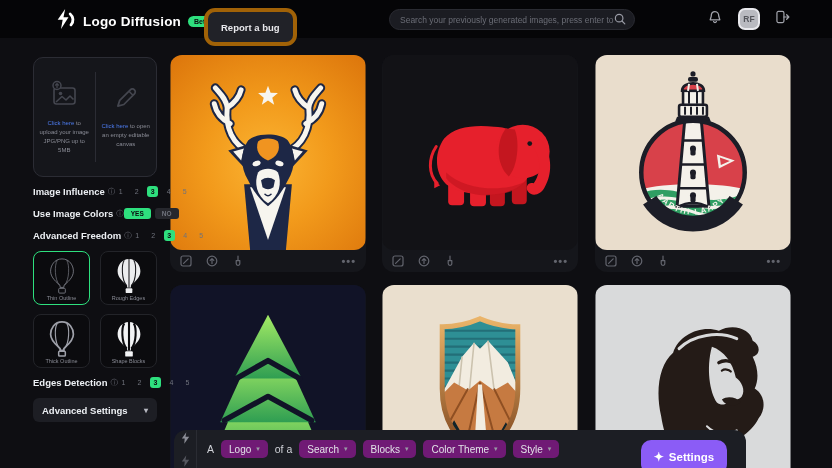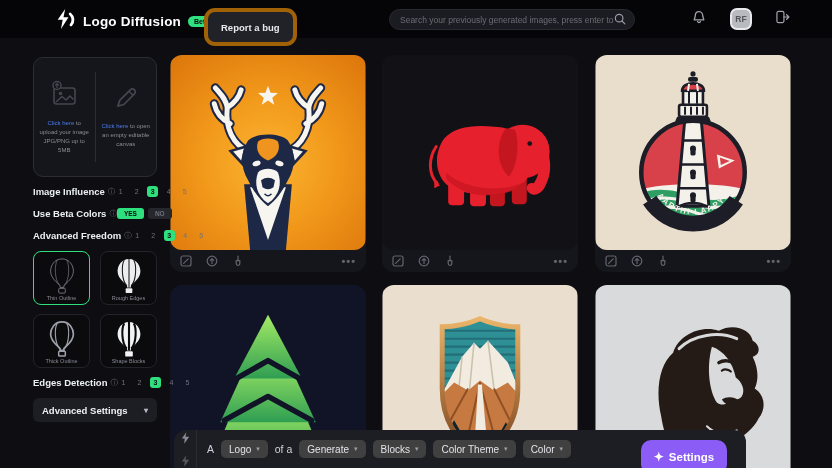--- a/index.html
+++ b/index.html
@@ -12,21 +12,21 @@
   .logo-group { position:absolute; left:56px; top:8px; display:flex; align-items:center; gap:7px; }
   .logo-name { color:#fff; font-size:13.5px; font-weight:bold; letter-spacing:.2px; }
   .beta-badge { background:#2ee07e; color:#0b0b0f; font-size:7px; font-weight:bold; padding:2px 6px; border-radius:8px; }
   .report-bug { position:absolute; left:204px; top:8px; height:38px; padding:0 13px; background:#212228; border:4px solid #a16207;
     border-radius:11px; color:#e8e8ec; font-size:9.5px; font-weight:bold; display:flex; align-items:center; }
   .searchbox { position:absolute; left:389px; top:9px; width:246px; height:21px; background:#1b1c22; border:1px solid #2a2b32;
     border-radius:11px; display:flex; align-items:center; padding:0 8px 0 10px; }
   .searchbox input { flex:1; background:transparent; border:none; outline:none; color:#c7c8ce; font-size:8.5px;
     font-family:"Liberation Sans", sans-serif; }
   .searchbox input::placeholder { color:#6b6d76; }
-  .top-right { position:absolute; right:42px; top:8px; display:flex; align-items:center; gap:24px; }
+  .top-right { position:absolute; right:42px; top:8px; display:flex; align-items:center; gap:16px; }
   .avatar { width:22px; height:22px; background:#b9bac0; border:2px solid #e9e9ed; border-radius:7px; color:#55565c;
     font-size:8.5px; font-weight:bold; display:flex; align-items:center; justify-content:center; }
 
   
   .sidebar { position:absolute; left:33px; top:57px; width:124px; z-index:10; }
   .upload-panel { width:124px; height:120px; background:#15161b; border:1px solid #2b2c34; border-radius:10px;
     display:flex; }
   .upload-half { flex:1; display:flex; flex-direction:column; align-items:center; justify-content:center; gap:7px; padding:4px; }
   .upload-divider { width:1px; background:#2b2c34; margin:14px 0; }
   .upload-text { font-size:6px; line-height:1.5; color:#8a8c96; text-align:center; }
@@ -57,21 +57,21 @@
   .abar svg { display:block; }
   .abar .more { margin-left:auto; color:#63656e; font-size:11px; font-weight:bold; letter-spacing:1px; }
 
   
   .promptbar { position:absolute; left:174px; top:430px; width:572px; height:38px; background:#1c1e24;
     border-radius:12px 12px 0 0; z-index:30; display:flex; }
   .bolt-col { width:23px; border-right:1px solid #2a2c33; display:flex; flex-direction:column; align-items:center;
     justify-content:center; gap:5px; padding-top:2px; }
   .prompt-row { display:flex; align-items:center; gap:7px; padding-left:10px; }
   .ptext { color:#d0d2d8; font-size:10.5px; }
-  .chip { background:#404040; border-radius:5px; height:18px; padding:8px 8px; display:flex; align-items:center; gap:5px;
+  .chip { background:#701a75; border-radius:5px; height:18px; padding:8px 8px; display:flex; align-items:center; gap:5px;
     color:#e2e3e8; font-size:10px; }
   .chip .caret { color:#9a9ca6; font-size:7px; }
   .mode-badge { position:absolute; width:22px; height:17px; border-radius:5px; display:flex; align-items:center;
     justify-content:center; font-size:9px; font-weight:bold; z-index:31;margin-top:32px; }
   .badge-2d { left:616px; top:444px; background:#3a3c43; color:#fff; }
   .badge-3d { left:616px; top:464px; background:#2ee07e; color:#0b0b0f; }
   .generate-btn { position:absolute; left:641px; top:440px; width:86px; height:34px; background:#8b5cf6; border:none;
     border-radius:10px; color:#fff; font-size:11.5px; font-weight:bold; display:flex; align-items:center; justify-content:center;
     gap:5px; z-index:31; font-family:"Liberation Sans", sans-serif; }
   .generate-btn .spark { font-size:12px; }
@@ -160,21 +160,21 @@
         <span class="num">1</span>
         <span class="num">2</span>
         <span class="num sel">3</span>
         <span class="num">4</span>
         <span class="num">5</span>
       </span>
     </div>
 
     <div class="ctl-row">
       <span class="ctl-label">
-        <span>Use Beta Colors</span>
+        <span>Use Image Colors</span>
         <span class="info">ⓘ</span>
       </span>
       <span class="yn">
         <span class="pill on">YES</span>
         <span class="pill off">NO</span>
       </span>
     </div>
 
     <div class="ctl-row">
       <span class="ctl-label">
@@ -500,33 +500,33 @@
       </span>
     </div>
     <div class="prompt-row">
       <span class="ptext">A</span>
       <span class="chip">
         <span>Logo</span>
         <span class="caret">▾</span>
       </span>
       <span class="ptext">of a</span>
       <span class="chip">
-        <span>Generate</span>
+        <span>Search</span>
         <span class="caret">▾</span>
       </span>
       <span class="chip">
         <span>Blocks</span>
         <span class="caret">▾</span>
       </span>
       <span class="chip">
         <span>Color Theme</span>
         <span class="caret">▾</span>
       </span>
       <span class="chip">
-        <span>Color</span>
+        <span>Style</span>
         <span class="caret">▾</span>
       </span>
     </div>
   </div>
 
   <div class="mode-badge badge-2d">2D</div>
   <div class="mode-badge badge-3d">3D</div>
   <button class="generate-btn">
     <span class="spark">✦</span>
     <span>Settings</span>

